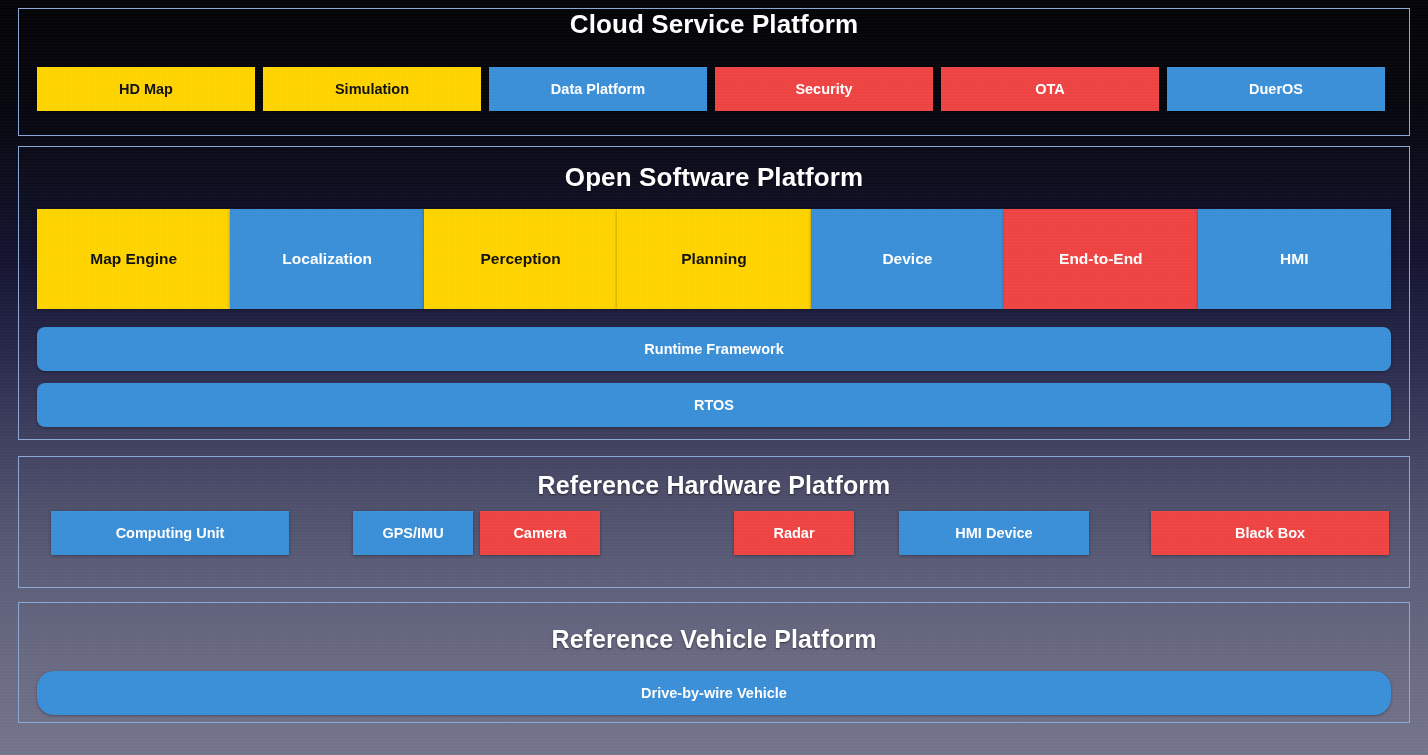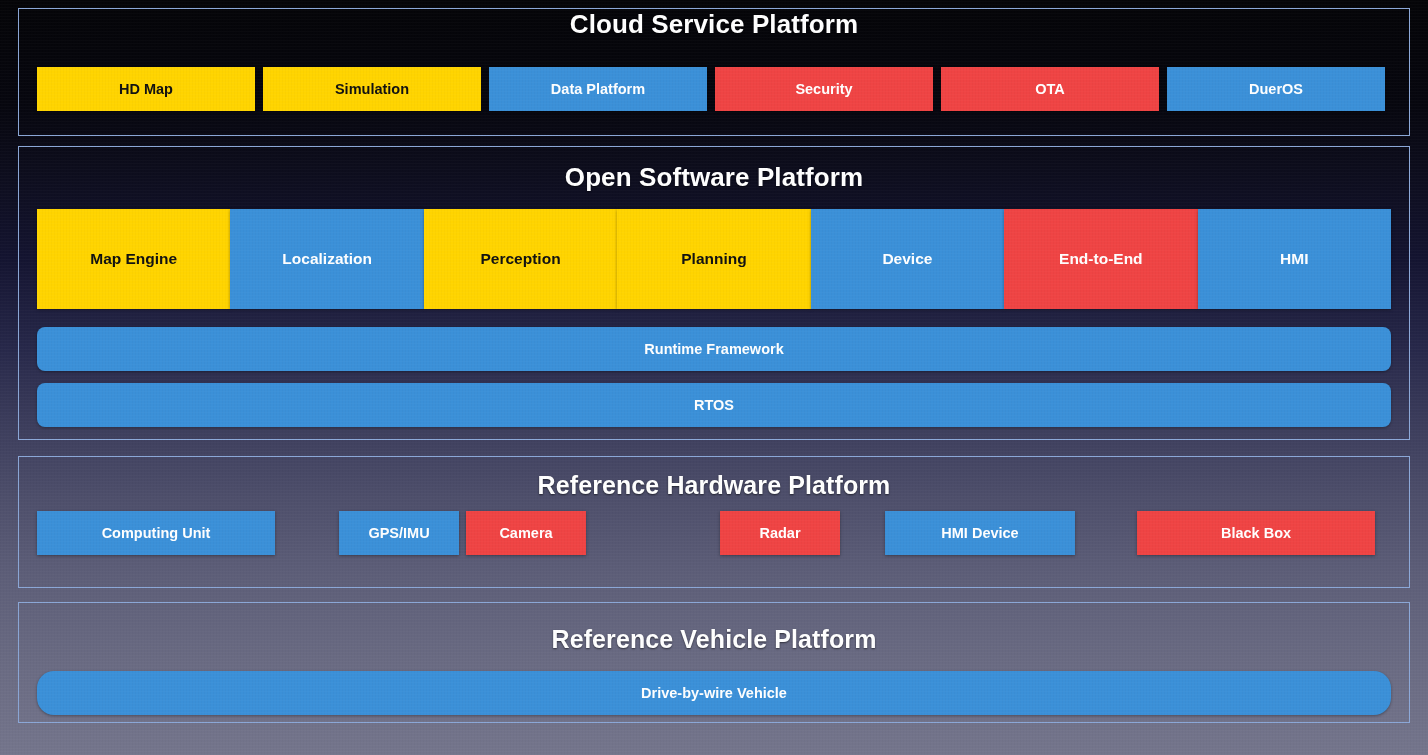--- a/index.html
+++ b/index.html
@@ -122,21 +122,21 @@
     height: 44px;
     font-size: 14.5px;
     border-radius: 8px;
   }
   #bar-runtime { top: 180px; }
   #bar-rtos    { top: 236px; }
 
   
   .hw-row {
     position: absolute;
-    left: 18px;
+    left: 32px;
     right: 18px;
     top: 54px;
     height: 44px;
   }
   .hw-row .block {
     position: absolute;
     top: 0;
     height: 44px;
     font-size: 14.5px;
   }

